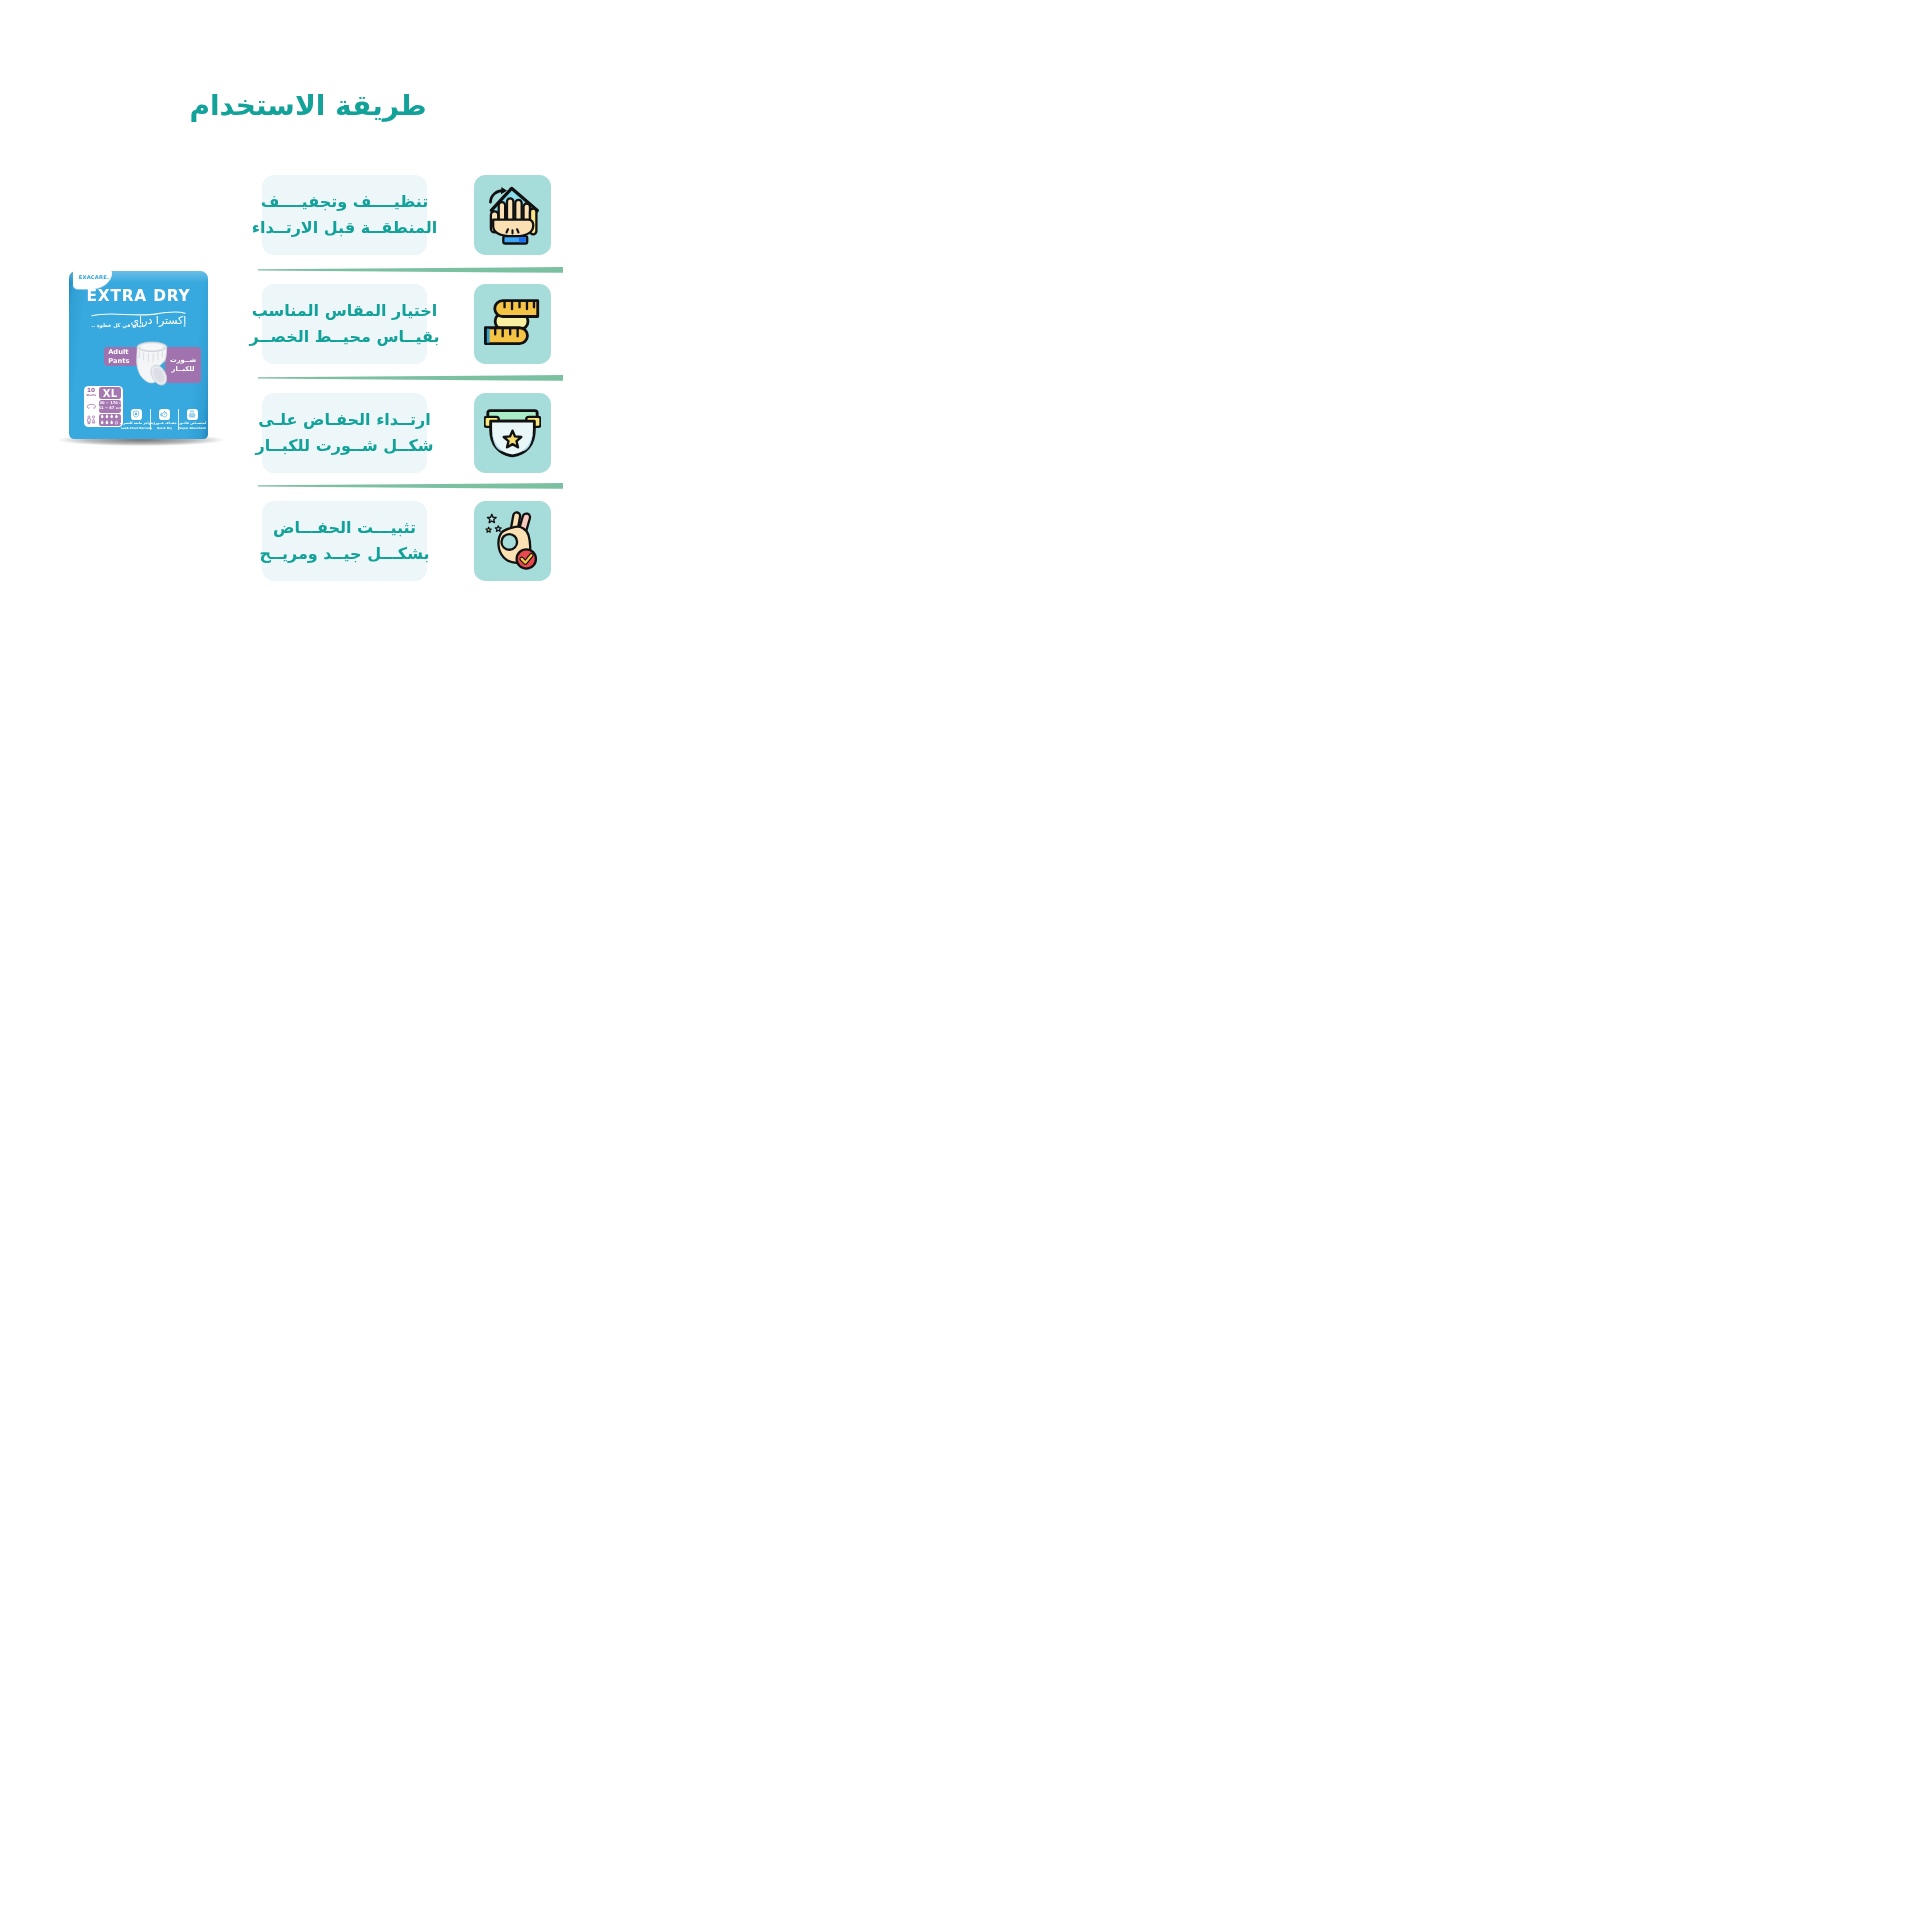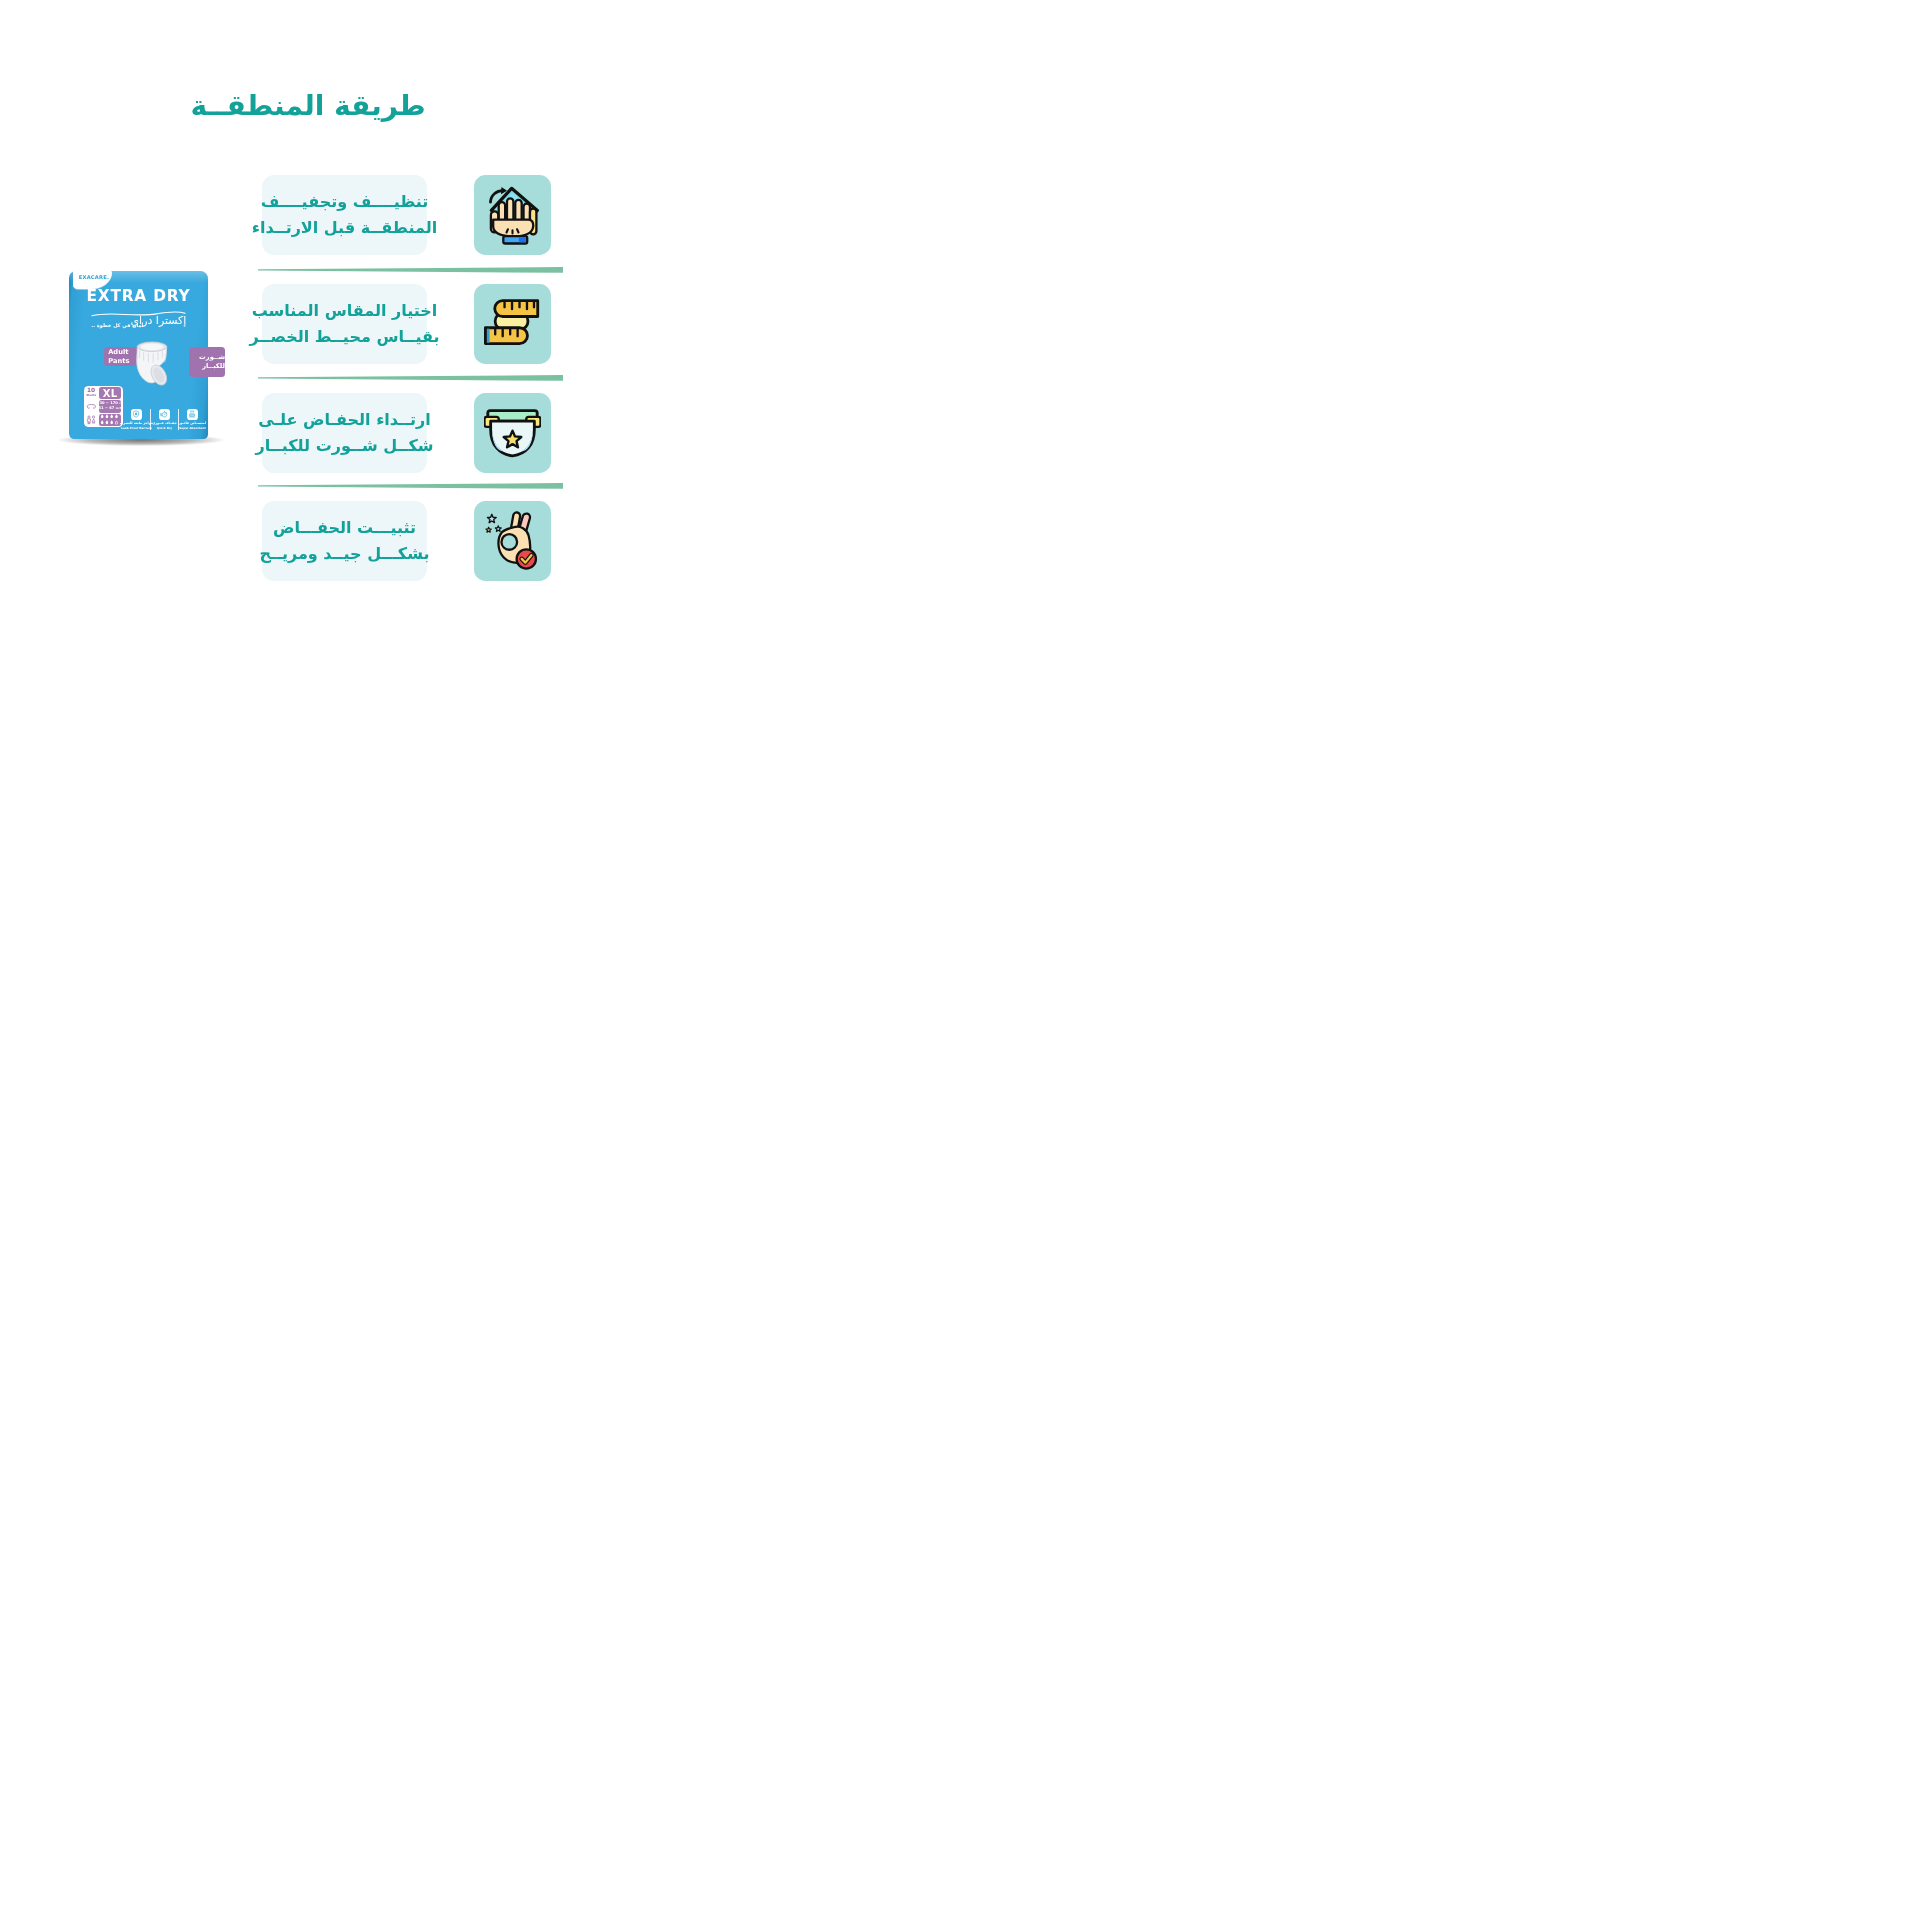--- a/index.html
+++ b/index.html
@@ -84,25 +84,25 @@
     color:#fff;font-weight:bold;font-size:5px;white-space:nowrap;
   }
   .badge-adult{
     position:absolute;left:35px;top:76px;width:48px;height:19px;
     background:#A173AE;border-radius:3.5px;
     color:#fff;font-weight:bold;font-size:6.7px;line-height:1.28;
     display:flex;flex-direction:column;justify-content:center;
     padding-left:4.2px;box-sizing:border-box;z-index:1;
   }
   .badge-shorts{
-    position:absolute;left:96px;top:76px;width:36px;height:30px;
+    position:absolute;left:96px;top:76px;width:36px;height:36px;
     background:#A173AE;border-radius:3.5px;direction:rtl;
     color:#fff;font-weight:bold;font-size:6.7px;line-height:1.28;
-    display:flex;flex-direction:column;justify-content:center;align-items:flex-start;
-    box-sizing:border-box;z-index:1;margin-left:24px;
+    display:flex;flex-direction:column;justify-content:center;align-items:center;
+    box-sizing:border-box;z-index:1;
   }
   .pants{position:absolute;left:59px;top:69px;width:48px;height:47px;z-index:3;}
 
   .size-grid{
     position:absolute;left:14.6px;top:115px;width:39px;height:41px;
     background:#fff;border-radius:4.6px;padding:1.2px;box-sizing:border-box;
     display:grid;grid-template-columns:12.7px 1fr;grid-template-rows:1fr 1fr 1fr;gap:1.2px;
   }
   .gcell{display:flex;flex-direction:column;align-items:center;justify-content:center;overflow:hidden;}
   .gleft{background:#fff;color:#96629F;position:relative;}
@@ -128,21 +128,21 @@
   }
   .feat-ic svg{width:8px;height:8px;}
   .feat-ar{font-size:3.3px;font-weight:bold;color:#fff;direction:rtl;white-space:nowrap;}
   .feat-en{font-size:2.8px;font-weight:bold;color:#fff;white-space:nowrap;margin-top:0.4px;}
 </style>
 </head>
 <body>
 
 <div class="canvas">
 
-  <div class="page-title">طريقة المنطقــة</div>
+  <div class="page-title">طريقة الاستخدام</div>
 
   <div class="pkg-shadow"></div>
   <div class="package">
 
     <div class="exa-badge">
       <span class="t">EXACARE.</span>
     </div>
 
     <div class="extra-dry">EXTRA DRY</div>
 

